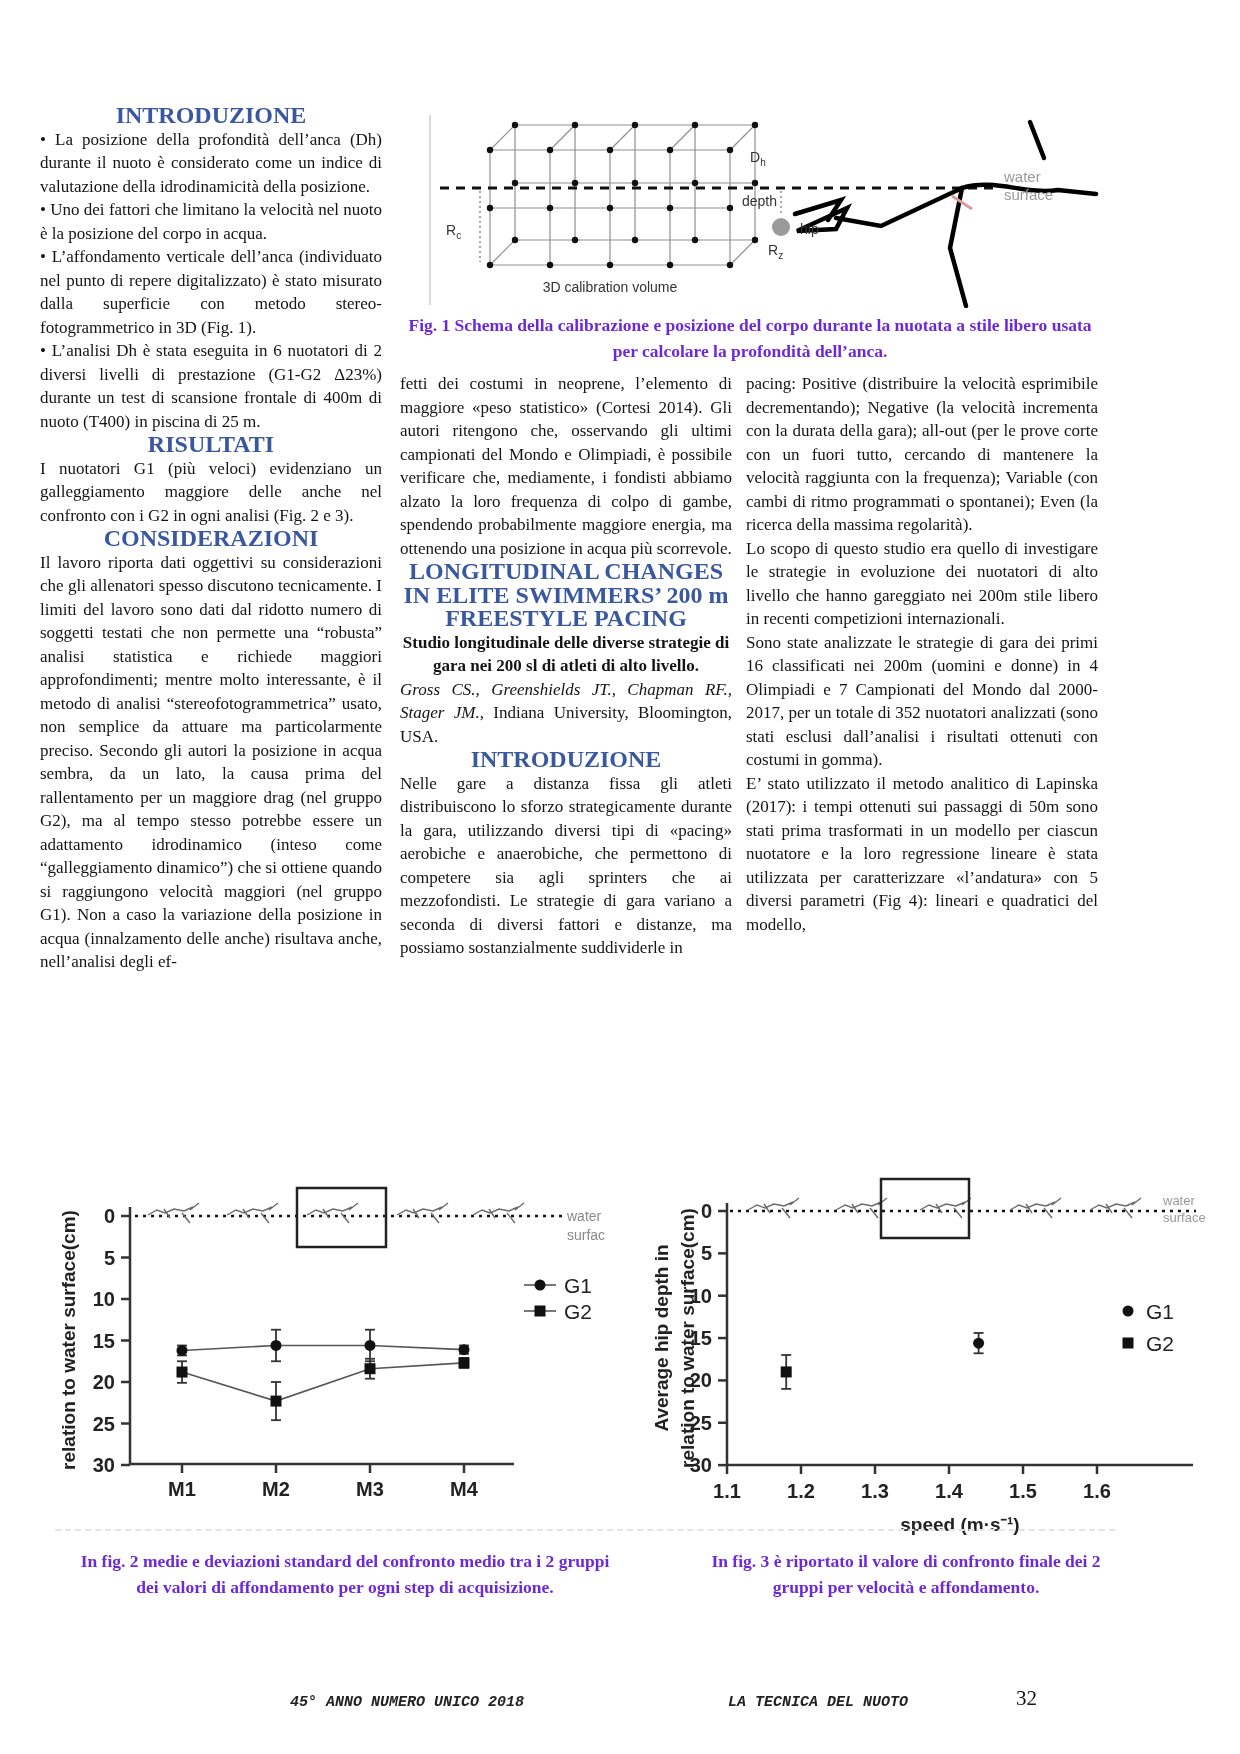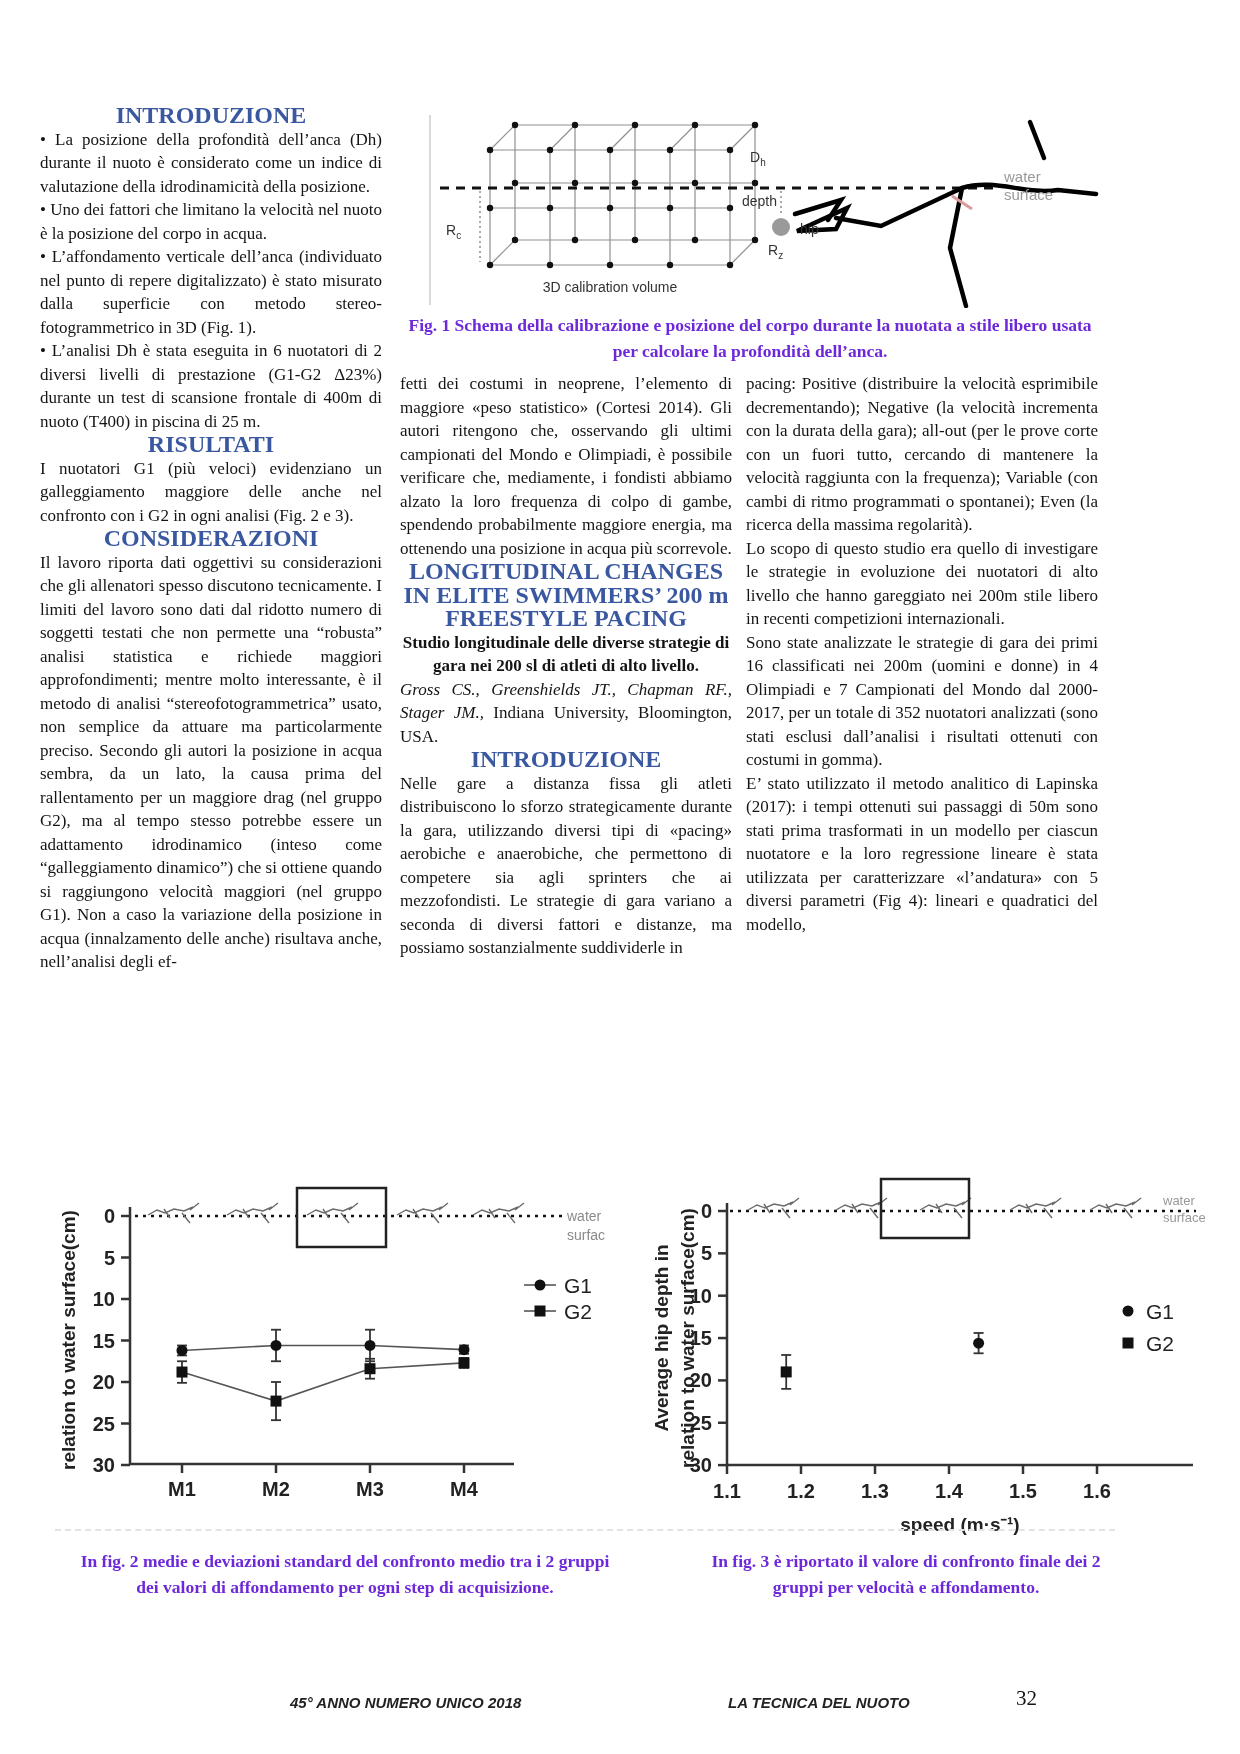--- a/index.html
+++ b/index.html
@@ -15,21 +15,21 @@
   .col3{left:746px;top:372px;width:352px;}
   .fig1{position:absolute;left:400px;top:100px;}
   .cap{position:absolute;color:#6d28d9;font-weight:bold;font-size:17.5px;line-height:26px;text-align:center;}
   .fig1cap{left:400px;top:312px;width:700px;}
   .cap2{left:72px;top:1548px;width:530px;margin-left:8px;}
   .cap3{left:700px;top:1548px;width:412px;}
   .chart{position:absolute;}
   #chart2{left:35px;top:1145px;}
   #chart3{left:588px;top:1145px;}
   .artifact{position:absolute;left:55px;top:1529px;width:1060px;border-top:2px dashed #e3e3e3;}
-  .footer-left,.footer-center{position:absolute;top:1694px;font-family:Liberation Sans, sans-serif;
+  .footer-left,.footer-center{position:absolute;top:1694px;font-family:Liberation Mono, monospace;
      font-style:italic;font-weight:bold;font-size:15px;color:#222;}
   .footer-left{left:290px;}
   .footer-center{left:728px;}
   .page-number{position:absolute;left:1016px;top:1686px;font-size:21px;}
   
   .ax{stroke:#333;stroke-width:2.5;fill:none;}
   .tick{font:bold 20px "Liberation Sans",sans-serif;fill:#222;}
   .ylab{font:bold 19px "Liberation Sans",sans-serif;fill:#222;}
   .wline{stroke:#111;stroke-width:2.5;stroke-dasharray:3 5;fill:none;}
   .wlabel{font:14px "Liberation Sans",sans-serif;fill:#8a8a8a;}

